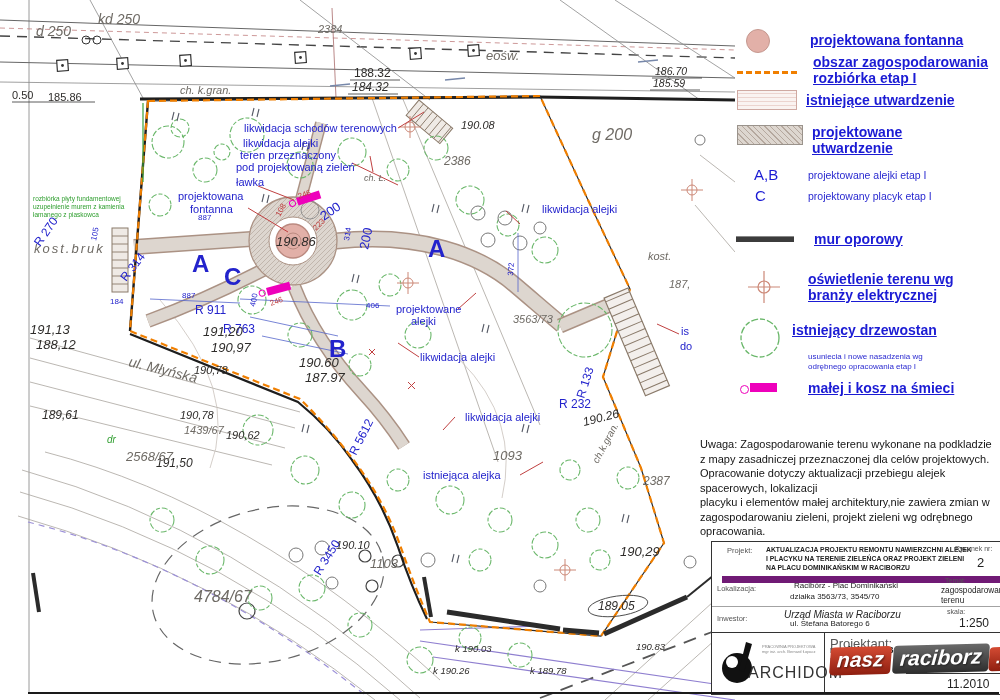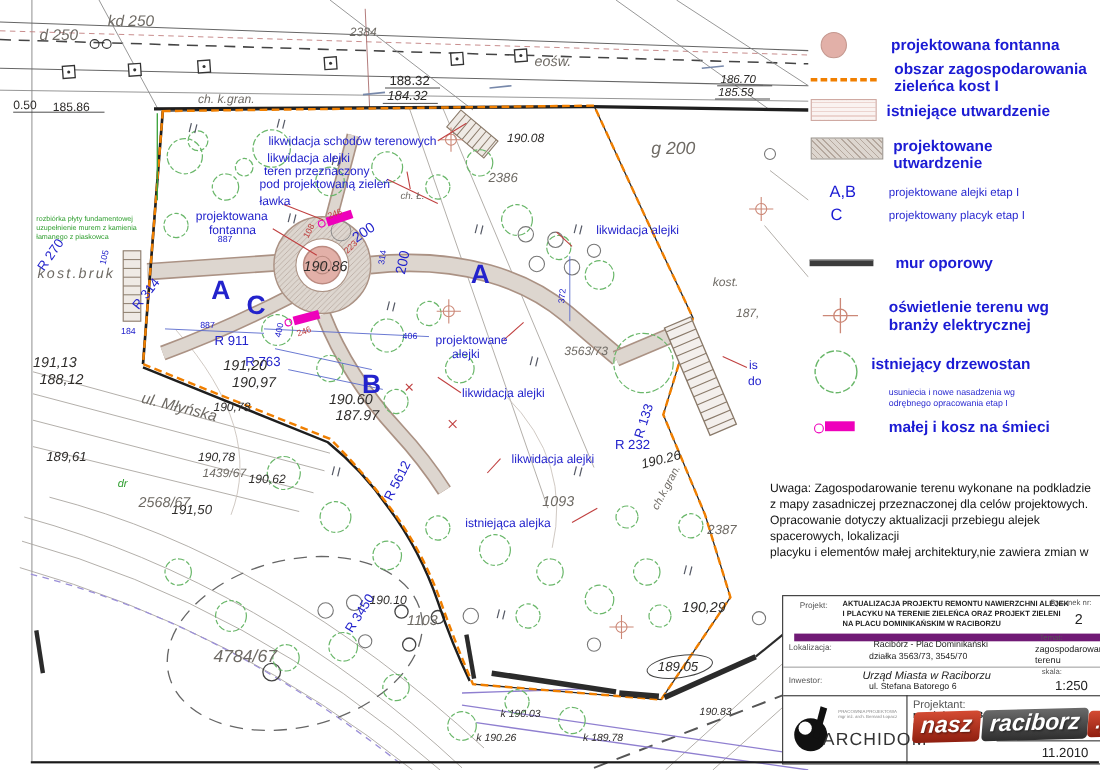--- a/index.html
+++ b/index.html
@@ -6,21 +6,21 @@
   .canvas{position:relative;width:1000px;height:700px;background:#ffffff;overflow:hidden;
           font-family:"Liberation Sans",sans-serif;}
   svg text{font-family:"Liberation Sans",sans-serif;}
   text.tb{fill:#2323cc;}
   text.tbL{fill:#2323cc;font-weight:bold;}
   text.tk{fill:#2e2c2a;font-style:italic;}
   text.tkr{fill:#2e2c2a;}
   text.tg{fill:#6e6a64;font-style:italic;}
   text.tgr{fill:#2e9e2e;}
   text.tr{fill:#c04040;}
-  .legend-label{position:absolute;color:#1b1bd4;font-size:14px;font-weight:600;line-height:16px;white-space:nowrap;}
+  .legend-label{position:absolute;color:#1b1bd4;font-size:14px;font-weight:600;line-height:16px;white-space:nowrap;text-decoration:underline;}
   .legend-small{position:absolute;color:#2a2ad0;font-size:10.5px;font-weight:400;white-space:nowrap;}
   .legend-key{position:absolute;color:#1b1bd4;font-size:15px;font-weight:400;margin-left:13px;}
   .note{position:absolute;left:700px;top:437px;width:300px;color:#141414;font-size:11px;line-height:14.5px;}
   .tblock{position:absolute;left:711px;top:541px;width:288px;height:152px;border:1.5px solid #333;background:#fff;font-size:8px;color:#222;}
   .tb-abs{position:absolute;white-space:nowrap;}
   .wm{position:absolute;left:830px;top:645px;transform:rotate(-1.5deg);white-space:nowrap;font-style:italic;font-weight:bold;}
   .wm span{display:inline-block;color:#fff;font-size:21px;padding:1px 7px 3px 7px;border-radius:4px;
            text-shadow:1px 1px 2px rgba(0,0,0,.5);}
   .wm .w1{background:linear-gradient(#d44b33,#8f1f10);transform:skewX(-6deg);}
   .wm .w2{background:linear-gradient(#6a6a6a,#2e2e2e);margin-left:2px;transform:skewX(-6deg);}
@@ -415,21 +415,21 @@
   </g>
 </svg>
 
 <div>
   <div style="position:absolute;left:746px;top:29px;width:22px;height:22px;border-radius:50%;background:#e2b0a8;border:1px solid #c5988f;"></div>
   <div class="legend-label" style="left:810px;top:32px;">projektowana fontanna</div>
 
   <div style="position:absolute;left:737px;top:71px;width:60px;height:0;border-top:3px dashed #f07f00;"></div>
   <div class="legend-label" style="left:813px;top:54px;">
     <div>obszar zagospodarowania</div>
-    <div>zieleńca kost I</div>
+    <div>rozbiórka etap I</div>
   </div>
 
   <div style="position:absolute;left:737px;top:90px;width:58px;height:18px;border:1px solid #cfa9a2;background:repeating-linear-gradient(0deg,#faf3f1 0 3px,#ecd4cf 3px 4px),repeating-linear-gradient(90deg,#faf3f1 0 3px,#ecd4cf 3px 4px);"></div>
   <div class="legend-label" style="left:806px;top:92px;">istniejące utwardzenie</div>
 
   <div style="position:absolute;left:737px;top:125px;width:64px;height:18px;border:1px solid #9a938c;background:repeating-linear-gradient(45deg,#ddd6cf 0 3px,#b5a89e 3px 4px);"></div>
   <div class="legend-label" style="left:812px;top:124px;">
     <div>projektowane</div>
     <div>utwardzenie</div>
   </div>
@@ -465,20 +465,21 @@
   <div style="position:absolute;left:740px;top:385px;width:7px;height:7px;border:1.5px solid #ee00bb;border-radius:50%;"></div>
   <div style="position:absolute;left:750px;top:383px;width:27px;height:9px;background:#ee00bb;"></div>
   <div class="legend-label" style="left:808px;top:380px;">małej i kosz na śmieci</div>
 </div>
 
 <div class="note">
   <div>Uwaga: Zagospodarowanie terenu wykonane na podkladzie</div>
   <div> z mapy zasadniczej przeznaczonej dla celów projektowych.</div>
   <div>Opracowanie dotyczy aktualizacji przebiegu alejek spacerowych, lokalizacji</div>
   <div>placyku i elementów małej architektury,nie zawiera zmian w</div>
+  <div>zagospodarowaniu  zieleni, projekt zieleni wg odrębnego opracowania.</div>
 </div>
 
 <div class="tblock">
   <div style="position:absolute;left:10px;top:0;width:288px;height:34px;border-bottom:7px solid #701a75;">
     <span class="tb-abs" style="left:5px;top:4px;font-size:7.5px;color:#555;">Projekt:</span>
     <div class="tb-abs" style="left:44px;top:4px;font-size:6.8px;font-weight:bold;line-height:8.8px;">
       <div>AKTUALIZACJA PROJEKTU REMONTU NAWIERZCHNI ALEJEK</div>
       <div>I PLACYKU NA TERENIE ZIELEŃCA ORAZ PROJEKT ZIELENI</div>
       <div>NA PLACU DOMINIKAŃSKIM  W RACIBORZU</div>
     </div>
@@ -506,21 +507,21 @@
         <circle cx="17" cy="28" r="15" fill="#111"></circle>
         <circle cx="12" cy="22" r="6" fill="#fff"></circle>
         <path d="M26,2 L32,4 L24,32 L19,30 Z" fill="#111"></path>
       </svg>
       <div class="tb-abs" style="left:50px;top:12px;font-size:4px;color:#888;line-height:5px;">
         <div>PRACOWNIA PROJEKTOWA</div>
         <div>mgr inż. arch. Bernard Łopacz</div>
       </div>
       <span class="tb-abs" style="left:36px;top:32px;font-size:16px;letter-spacing:1px;color:#333;">ARCHIDOM</span>
     </div>
-    <span class="tb-abs" style="left:118px;top:4px;font-size:10px;color:#555;">Projektant:</span>
+    <span class="tb-abs" style="left:118px;top:4px;font-size:13px;color:#555;">Projektant:</span>
     <span class="tb-abs" style="left:118px;top:13px;font-size:8.5px;font-weight:bold;">mgr inż. arch. Bernard Łopacz</span>
     <span class="tb-abs" style="left:118px;top:24px;font-size:7.5px;">Nr 171/91/OP</span>
     <div style="position:absolute;left:194px;top:41px;width:94px;border-top:1px solid #333;"></div>
     <span class="tb-abs" style="left:235px;top:45px;font-size:12px;">11.2010</span>
   </div>
 </div>
 
 <div class="wm">
   <span class="w1">nasz</span><span class="w2">raciborz</span><span class="w3">.pl</span>
 </div>

